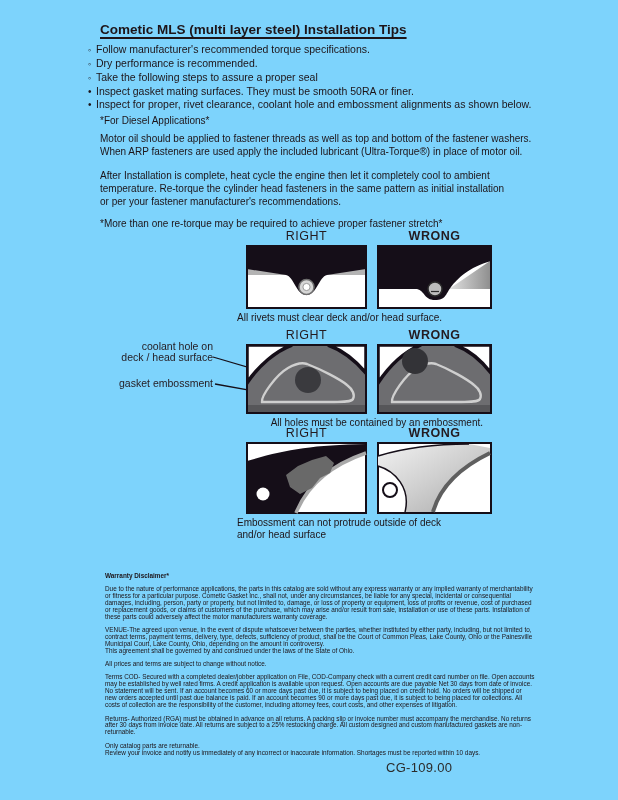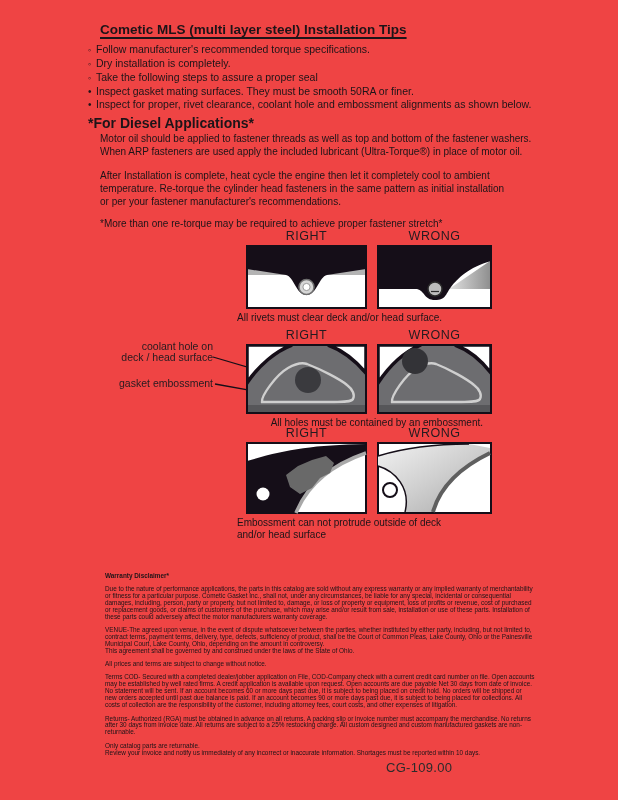--- a/index.html
+++ b/index.html
@@ -1,33 +1,33 @@
 <!DOCTYPE html>
 <html><head>
 <meta charset="utf-8">
 <style>
   html,body{margin:0;padding:0;background:#e8e8e8;}
-  .page{position:relative;width:618px;height:800px;margin:0 auto;background:#ef4444;
+  .page{position:relative;width:618px;height:800px;margin:0 auto;background:#7dd3fc;
         font-family:"Liberation Sans",sans-serif;color:#1d1418;overflow:hidden;}
   .title{position:absolute;left:100px;top:22px;font-size:13.5px;font-weight:bold;
          text-decoration:underline;text-decoration-thickness:1.5px;text-underline-offset:3px;
          white-space:nowrap;}
   .bullets{position:absolute;left:88px;top:43px;font-size:10.5px;line-height:13px;}
   .b-line{white-space:nowrap;}
   .b-line .marker{display:inline-block;width:8px;font-size:9px;}
   .b-line.sub{}
   .b-line.sub .marker{font-size:10px;}
-  .section-head{position:absolute;left:88px;top:115px;font-size:14px;font-weight:bold;}
+  .section-head{position:absolute;left:100px;top:115px;font-size:10px;font-weight:normal;}
   .para{position:absolute;left:100px;width:470px;font-size:10px;line-height:13px;white-space:pre-line;}
   .p1{top:132px;} .p2{top:169px;} .p3{top:217px;}
   .dg-set{position:absolute;left:237px;width:246px;}
   .s1{top:229px;} .s2{top:328px;} .s3{top:426px;}
   .dg-panels{display:flex;gap:10px;padding-left:9px;}
   .dg-panel{display:flex;flex-direction:column;}
-  .dg-panel.left{width:121px;} .dg-panel.right{width:115px;}
+  .dg-panel.left{width:121px;} .dg-panel.right{width:115px;font-weight:bold;}
   .rw-label{font-size:12.5px;text-align:center;letter-spacing:0.5px;margin-bottom:2px;color:#241b20;}
   .dg-caption{font-size:10px;margin-top:3px;white-space:pre-line;line-height:12px;}
   .cap-center{text-align:right;}
   .callout{position:absolute;text-align:right;font-size:10.5px;line-height:11px;color:#241b20;}
   .co-coolant{left:100px;width:113px;top:341px;}
   .co-emboss{left:100px;width:113px;top:378px;}
   .leader-svg{position:absolute;left:205px;top:350px;pointer-events:none;}
   .fineprint{position:absolute;left:105px;top:573px;width:430px;font-size:6.4px;line-height:6.9px;}
   .fineprint .fp-head{font-weight:bold;margin:0 0 6px 0;}
   .fineprint p{margin:0 0 6.5px 0;white-space:pre-line;}
@@ -36,21 +36,21 @@
 </style>
 </head>
 <body>
 
 <div class="page">
 
   <div class="title">Cometic MLS (multi layer steel) Installation Tips</div>
 
   <div class="bullets">
     <div class="b-line"><span class="marker">◦</span><span>Follow manufacturer's recommended torque specifications.</span></div>
-    <div class="b-line"><span class="marker">◦</span><span>Dry installation is completely.</span></div>
+    <div class="b-line"><span class="marker">◦</span><span>Dry performance is recommended.</span></div>
     <div class="b-line"><span class="marker">◦</span><span>Take the following steps to assure a proper seal</span></div>
     <div class="b-line sub"><span class="marker">•</span><span>Inspect gasket mating surfaces.  They must be smooth 50RA or finer.</span></div>
     <div class="b-line sub"><span class="marker">•</span><span>Inspect for proper, rivet clearance, coolant hole and embossment alignments as shown below.</span></div>
   </div>
 
   <div class="section-head">*For Diesel Applications*</div>
   <div class="para p1">Motor oil should be applied to fastener threads as well as top and bottom of the fastener washers.
 When ARP fasteners are used apply the included lubricant (Ultra-Torque®) in place of motor oil.</div>
   <div class="para p2">After Installation is complete, heat cycle the engine then let it completely cool to ambient
 temperature. Re-torque the cylinder head fasteners in the same pattern as initial installation

